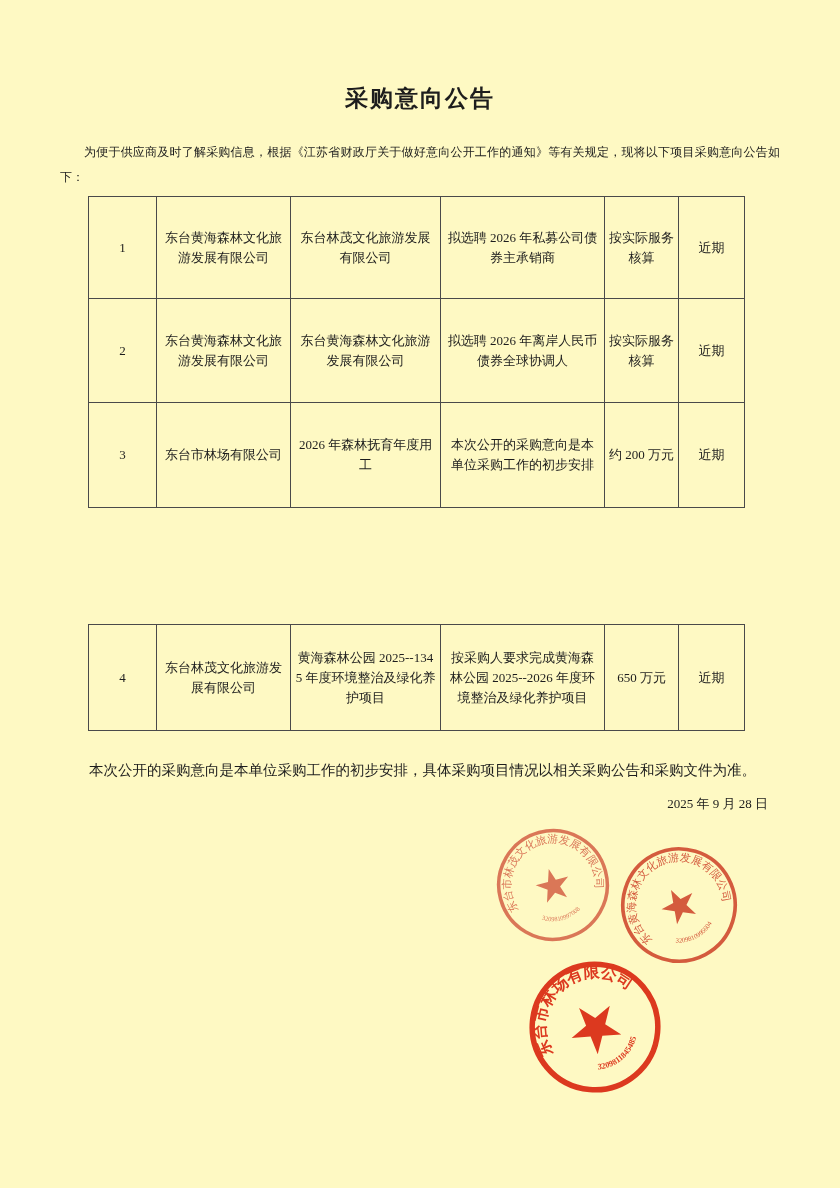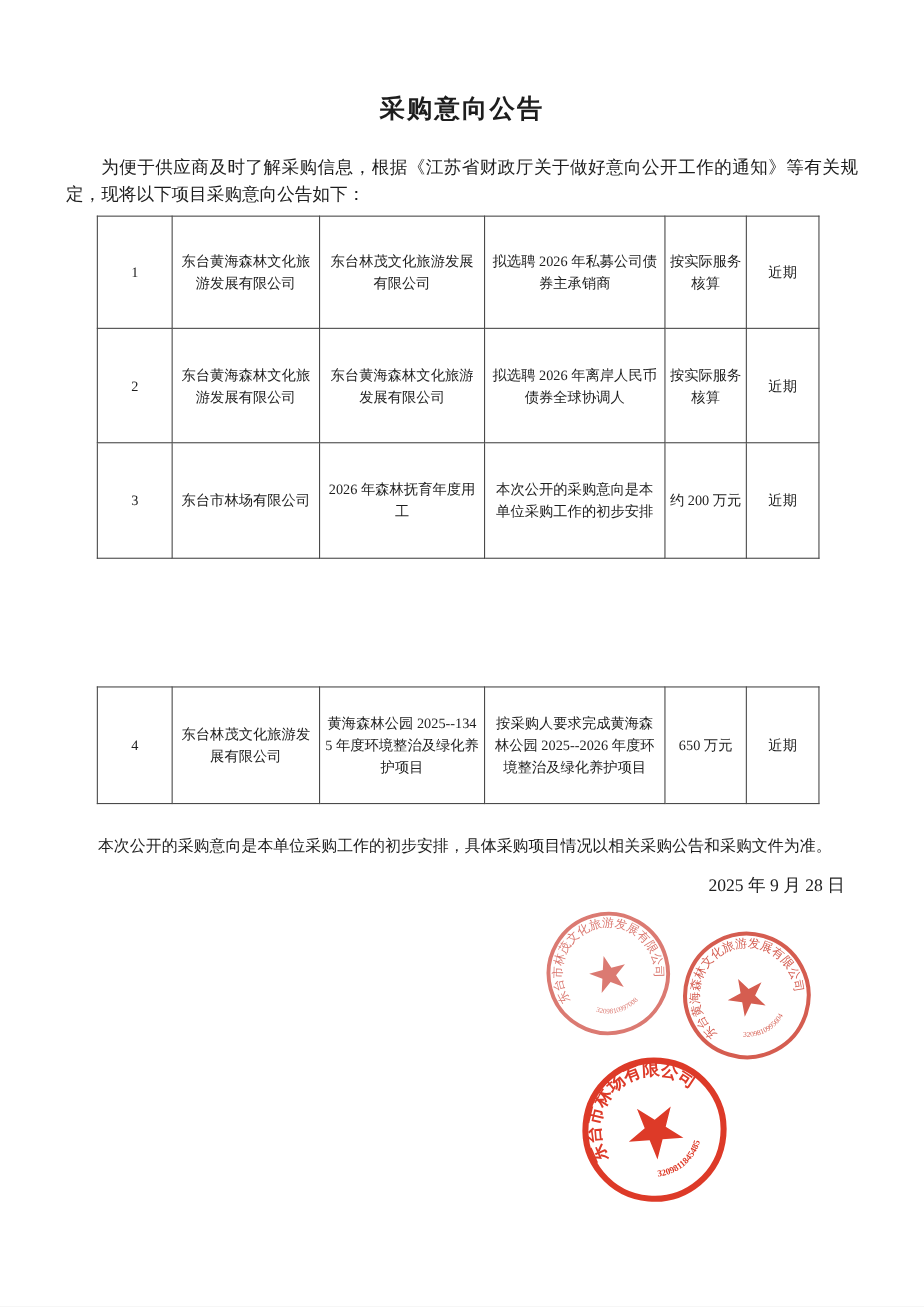--- a/index.html
+++ b/index.html
@@ -1,36 +1,36 @@
 <!DOCTYPE html>
 <html><head>
 <meta charset="utf-8">
 <style>
   html,body{margin:0;padding:0;background:#e8e8e8;}
   .page{
     position:relative;
     width:840px;height:1188px;
     margin:0 auto;
-    background:#ffffff;
+    background:#fef9c3;
     font-family:"Liberation Serif","DejaVu Serif",serif;
     color:#1d1d1d;
     box-sizing:border-box;
     padding-top:84px;
     overflow:hidden;
   }
   .doc-title{
     text-align:center;
     font-size:23px;
     font-weight:600;
     letter-spacing:2px;
     line-height:30px;
   }
   .para{
     margin:26px 60px 0 60px;
-    font-size:16px;
+    font-size:12px;
     line-height:25px;
     text-align:justify;
     text-indent:2em;
   }
   table.ptable{
     border-collapse:collapse;
     table-layout:fixed;
     margin-left:88px;
     width:656px;
     font-size:13px;
@@ -54,21 +54,21 @@
   .closing{
     margin:28px 60px 0 60px;
     font-size:14.5px;
     line-height:22px;
     text-indent:2em;
   }
   .date-line{
     margin-top:14px;
     padding-right:72px;
     text-align:right;
-    font-size:16px;
+    font-size:13px;
   }
   .stamp{
     position:absolute;
     mix-blend-mode:multiply;
     pointer-events:none;
   }
   .stamp svg{display:block;width:100%;height:100%;}
   .stamp text{font-family:"Liberation Serif","DejaVu Serif",serif;}
   .stamp-a{left:494px;top:826px;width:118px;height:118px;transform:rotate(-15deg);color:#d1544a;opacity:.78;}
   .stamp-b{left:618px;top:844px;width:122px;height:122px;transform:rotate(-28deg);color:#cf4638;opacity:.88;}

